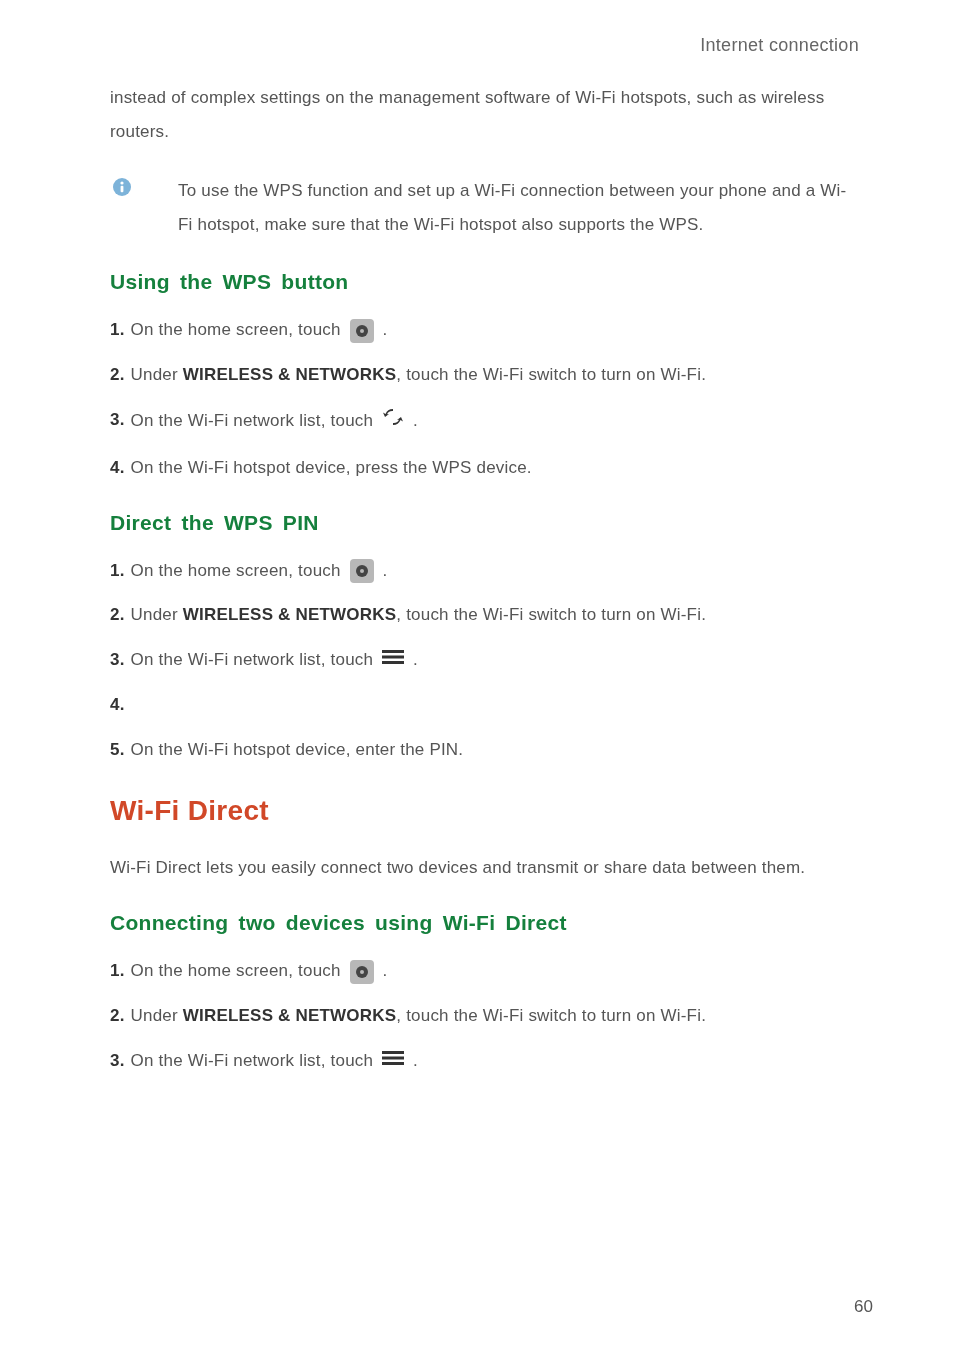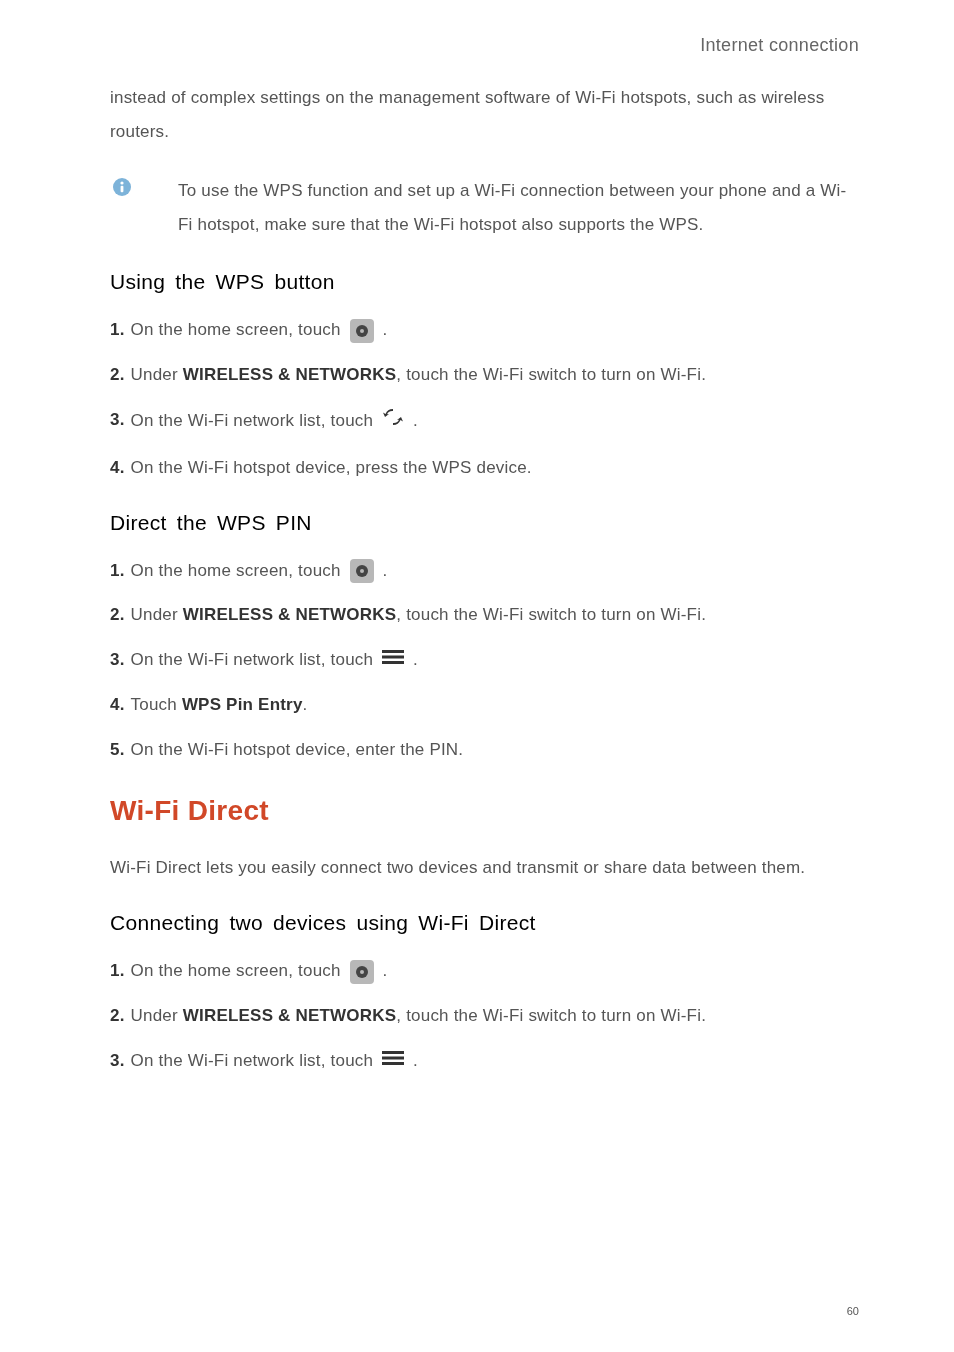--- a/index.html
+++ b/index.html
@@ -45,22 +45,22 @@
     margin-top: 3px;
   }
   .info-text {
     font-size: 17px;
     color: #555555;
     line-height: 2.0;
     letter-spacing: 0.2px;
   }
   h2.subheading {
     font-size: 21px;
-    font-weight: normal;
-    color: #000000;
+    font-weight: bold;
+    color: #15803d;
     margin-bottom: 22px;
     letter-spacing: 0.3px;
     word-spacing: 4px;
   }
   ol {
     list-style: none;
     margin-bottom: 28px;
   }
   ol li {
     font-size: 17px;
@@ -144,22 +144,22 @@
   .section-desc {
     font-size: 17px;
     color: #555555;
     line-height: 2.0;
     margin-bottom: 26px;
     letter-spacing: 0.2px;
   }
   .page-num {
     position: absolute;
     bottom: 35px;
-    right: 95px;
-    font-size: 11px;
+    right: 81px;
+    font-size: 17px;
     color: #555555;
   }
 </style>
 </head>
 <body>
 
 <div class="header-label">Internet connection</div>
 
 <p class="intro-text">instead of complex settings on the management software of Wi-Fi hotspots, such as wireless routers.</p>
 
@@ -240,23 +240,20 @@
           <rect x="0" y="1" width="22" height="3" fill="#333333"></rect>
           <rect x="0" y="6.5" width="22" height="3" fill="#333333"></rect>
           <rect x="0" y="12" width="22" height="3" fill="#333333"></rect>
         </svg>
       </span>
       <span>.</span>
     </span>
   </li>
   <li style="flex-wrap:wrap;">
     <span class="num">4.</span>
-    <span class="li-body">
-      <span>Touch </span><span class="bold">WPS Pin Entry</span><span>.</span>
-    </span>
   </li>
   <li>
     <span class="num">5.</span>
     <span class="li-body">On the Wi-Fi hotspot device, enter the PIN.</span>
   </li>
 </ol>
 
 <h1 class="section-title">Wi-Fi Direct</h1>
 
 <p class="section-desc">Wi-Fi Direct lets you easily connect two devices and transmit or share data between them.</p>

